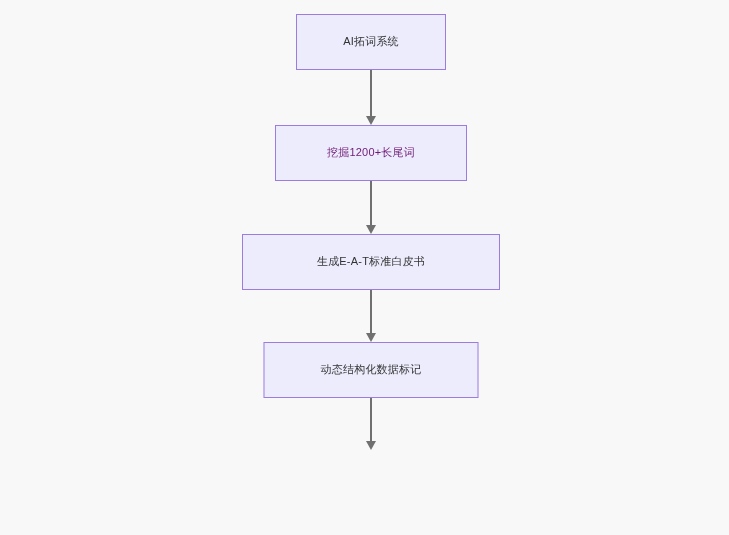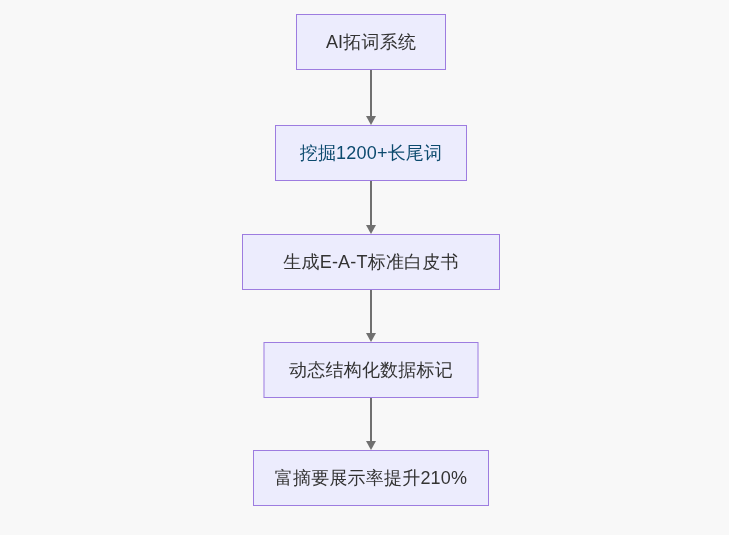--- a/index.html
+++ b/index.html
@@ -21,21 +21,21 @@
   .node {
     position: absolute;
     box-sizing: border-box;
     background: #ececfd;
     border: 1.6px solid #9d7ce0;
     border-radius: 0;
     display: flex;
     align-items: center;
     justify-content: center;
     color: #333333;
-    font-size: 18px;
+    font-size: 11px;
     line-height: 1;
     letter-spacing: 0.2px;
     white-space: nowrap;
     transform: translateX(-50%);
     text-align: right;
   }
   .node-label {
     display: block;
     padding-bottom: 1px;
   }
@@ -80,25 +80,22 @@
       <div class="edge-line" style="height: 44px; background: rgb(112, 112, 112);"></div>
       <div class="edge-head" style="border-top-color: rgb(112, 112, 112);"></div>
     </div>
     <div class="edge" style="left: 371px; top: 398px; width: 14px; height: 52px;">
       <div class="edge-line" style="height: 44px; background: rgb(112, 112, 112);"></div>
       <div class="edge-head" style="border-top-color: rgb(112, 112, 112);"></div>
     </div>
     <div class="node" style="left: 371px; top: 14px; width: 150px; height: 56px; background: rgb(236, 236, 253); border-color: rgb(157, 124, 224); color: rgb(51, 51, 51);">
       <span class="node-label">AI拓词系统</span>
     </div>
-    <div class="node" style="left: 371px; top: 125px; width: 192px; height: 56px; background: rgb(236, 236, 253); border-color: rgb(157, 124, 224); color: #0c4a6e;">
+    <div class="node" style="left: 371px; top: 125px; width: 192px; height: 56px; background: rgb(236, 236, 253); border-color: rgb(157, 124, 224); color: #701a75;">
       <span class="node-label">挖掘1200+长尾词</span>
     </div>
     <div class="node" style="left: 371px; top: 234px; width: 258px; height: 56px; background: rgb(236, 236, 253); border-color: rgb(157, 124, 224); color: rgb(51, 51, 51);">
       <span class="node-label">生成E-A-T标准白皮书</span>
     </div>
     <div class="node" style="left: 371px; top: 342px; width: 215px; height: 56px; background: rgb(236, 236, 253); border-color: rgb(157, 124, 224); color: rgb(51, 51, 51);">
       <span class="node-label">动态结构化数据标记</span>
     </div>
-    <div class="node" style="left: 371px; top: 450px; width: 236px; height: 56px; background: rgb(236, 236, 253); border-color: rgb(157, 124, 224); color: rgb(51, 51, 51);">
-      <span class="node-label">富摘要展示率提升210%</span>
-    </div>
   </div>
 
 </body></html>

